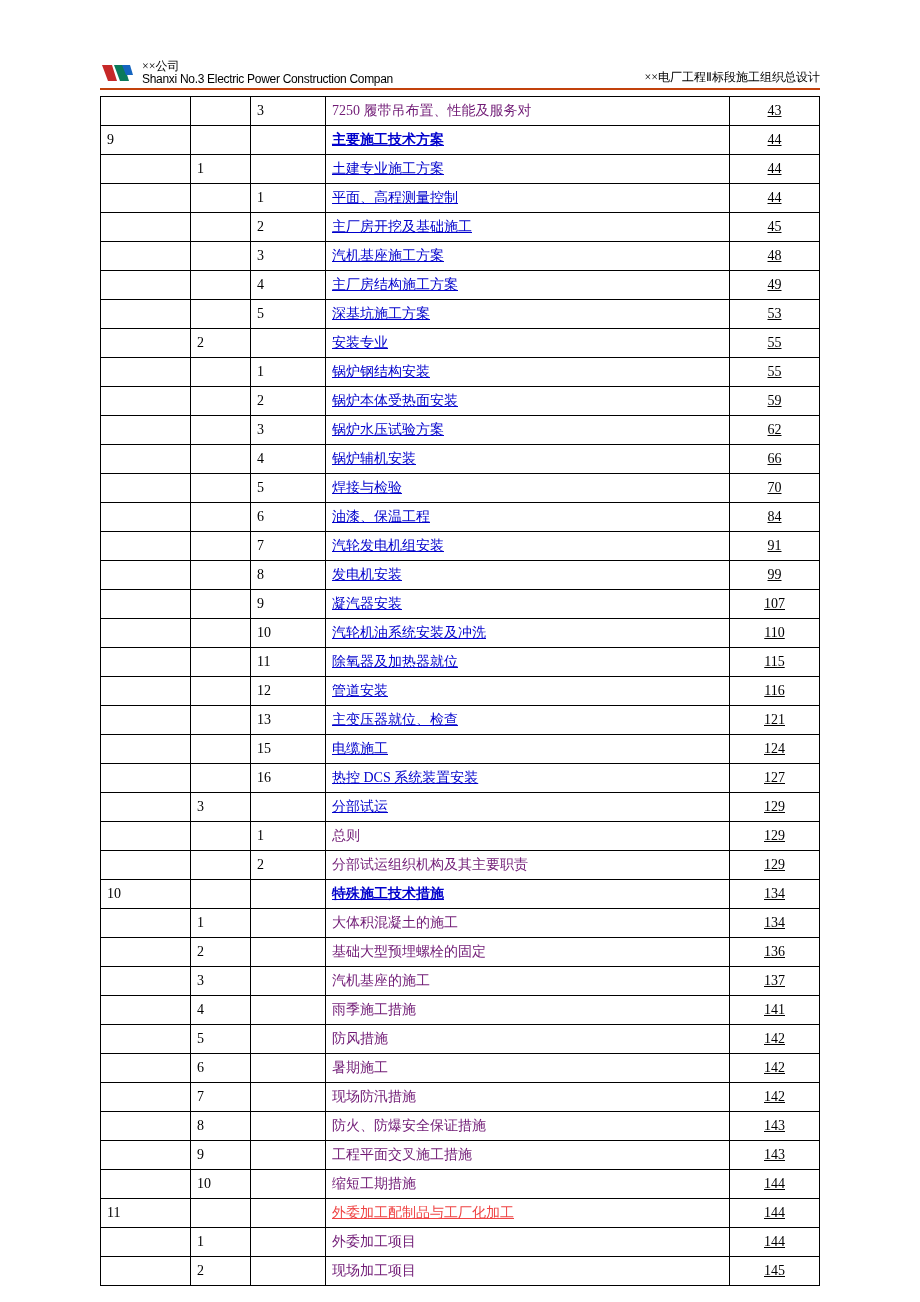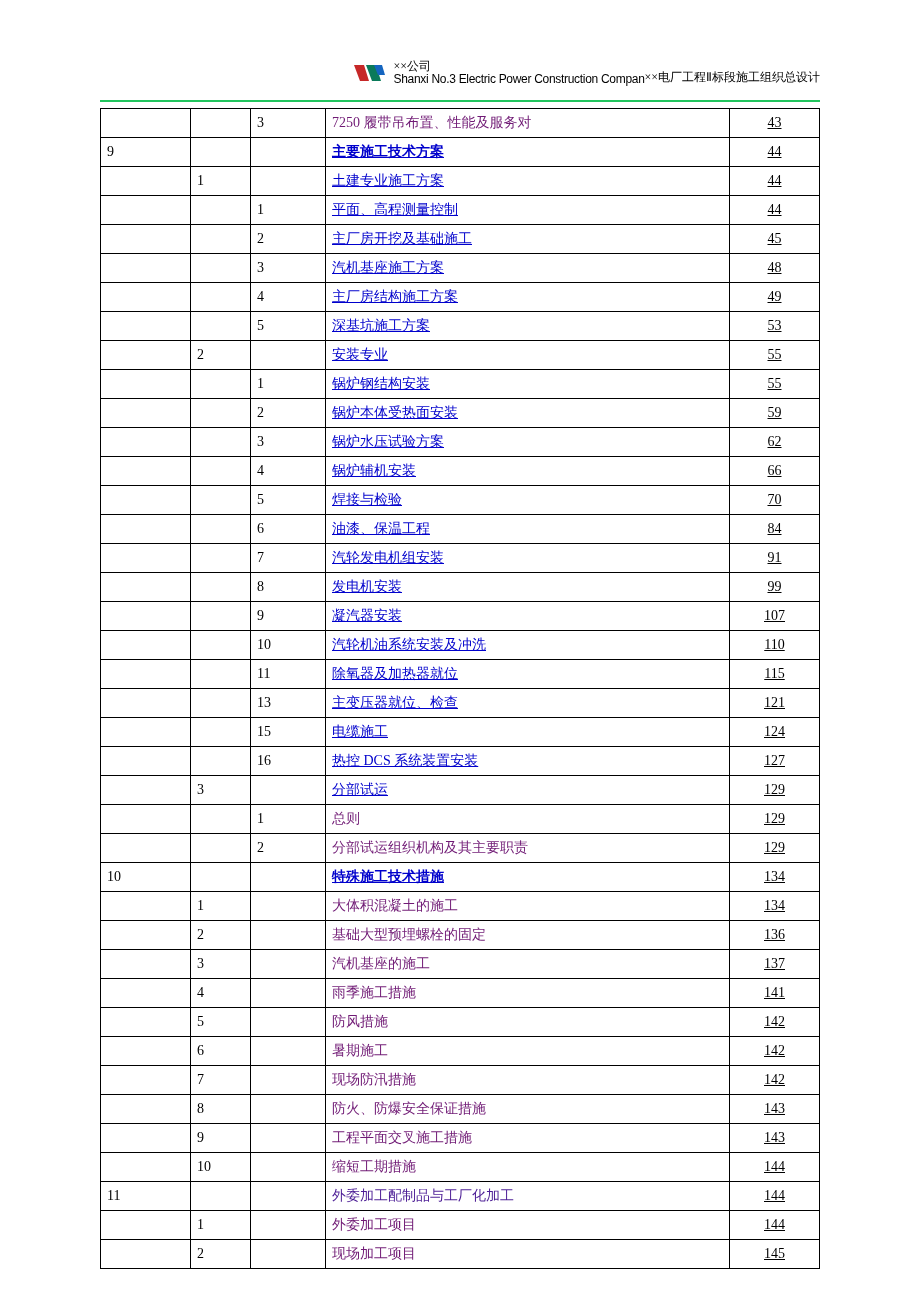--- a/index.html
+++ b/index.html
@@ -13,24 +13,24 @@
   .page {
     width: 920px;
     min-height: 1302px;
     margin: 0 auto;
     padding: 60px 100px 40px 100px;
     box-sizing: border-box;
     position: relative;
   }
   .header {
     display: flex;
-    justify-content: flex-end;
+    justify-content: space-between;
     align-items: flex-end;
-    border-bottom: 2px solid #22c55e;
-    padding-bottom: 14px;
+    border-bottom: 2px solid #c2410c;
+    padding-bottom: 2px;
     margin-bottom: 6px;
   }
   .header-left {
     display: flex;
     align-items: center;
     gap: 8px;
   }
   .logo svg { display: block; }
   .company-block { line-height: 1.1; }
   .company-cn { font-size: 12px; font-family: "SimSun", serif; }
@@ -55,21 +55,22 @@
   col.c4 { width: auto; }
   col.c5 { width: 90px; }
   td.col1, td.col2, td.col3 { text-align: left; padding-left: 10px; }
   td.col5 { text-align: center; text-decoration: underline; }
   td.col4 a, td.col4 span.link {
     color: #0000cc;
     text-decoration: underline;
   }
   td.col4 span.link-bold { font-weight: bold; margin-top: 23px; }
   td.col4 span.faded {
-    color: #4c1d95;
+    color: #ef4444;
+    text-decoration: underline;
   }
   td.col4 span.plain { color: #701a75; }
 </style>
 </head>
 <body>
 
 <div class="page">
 
   <div class="header">
     <div class="header-left">
@@ -233,20 +234,27 @@
         <tr>
           <td class="col1"></td>
           <td class="col2"></td>
           <td class="col3">11</td>
           <td class="col4"><span class="link">除氧器及加热器就位</span></td>
           <td class="col5">115</td>
         </tr>
         <tr>
           <td class="col1"></td>
           <td class="col2"></td>
+          <td class="col3">12</td>
+          <td class="col4"><span class="link">管道安装</span></td>
+          <td class="col5">116</td>
+        </tr>
+        <tr>
+          <td class="col1"></td>
+          <td class="col2"></td>
           <td class="col3">13</td>
           <td class="col4"><span class="link">主变压器就位、检查</span></td>
           <td class="col5">121</td>
         </tr>
         <tr>
           <td class="col1"></td>
           <td class="col2"></td>
           <td class="col3">15</td>
           <td class="col4"><span class="link">电缆施工</span></td>
           <td class="col5">124</td>

